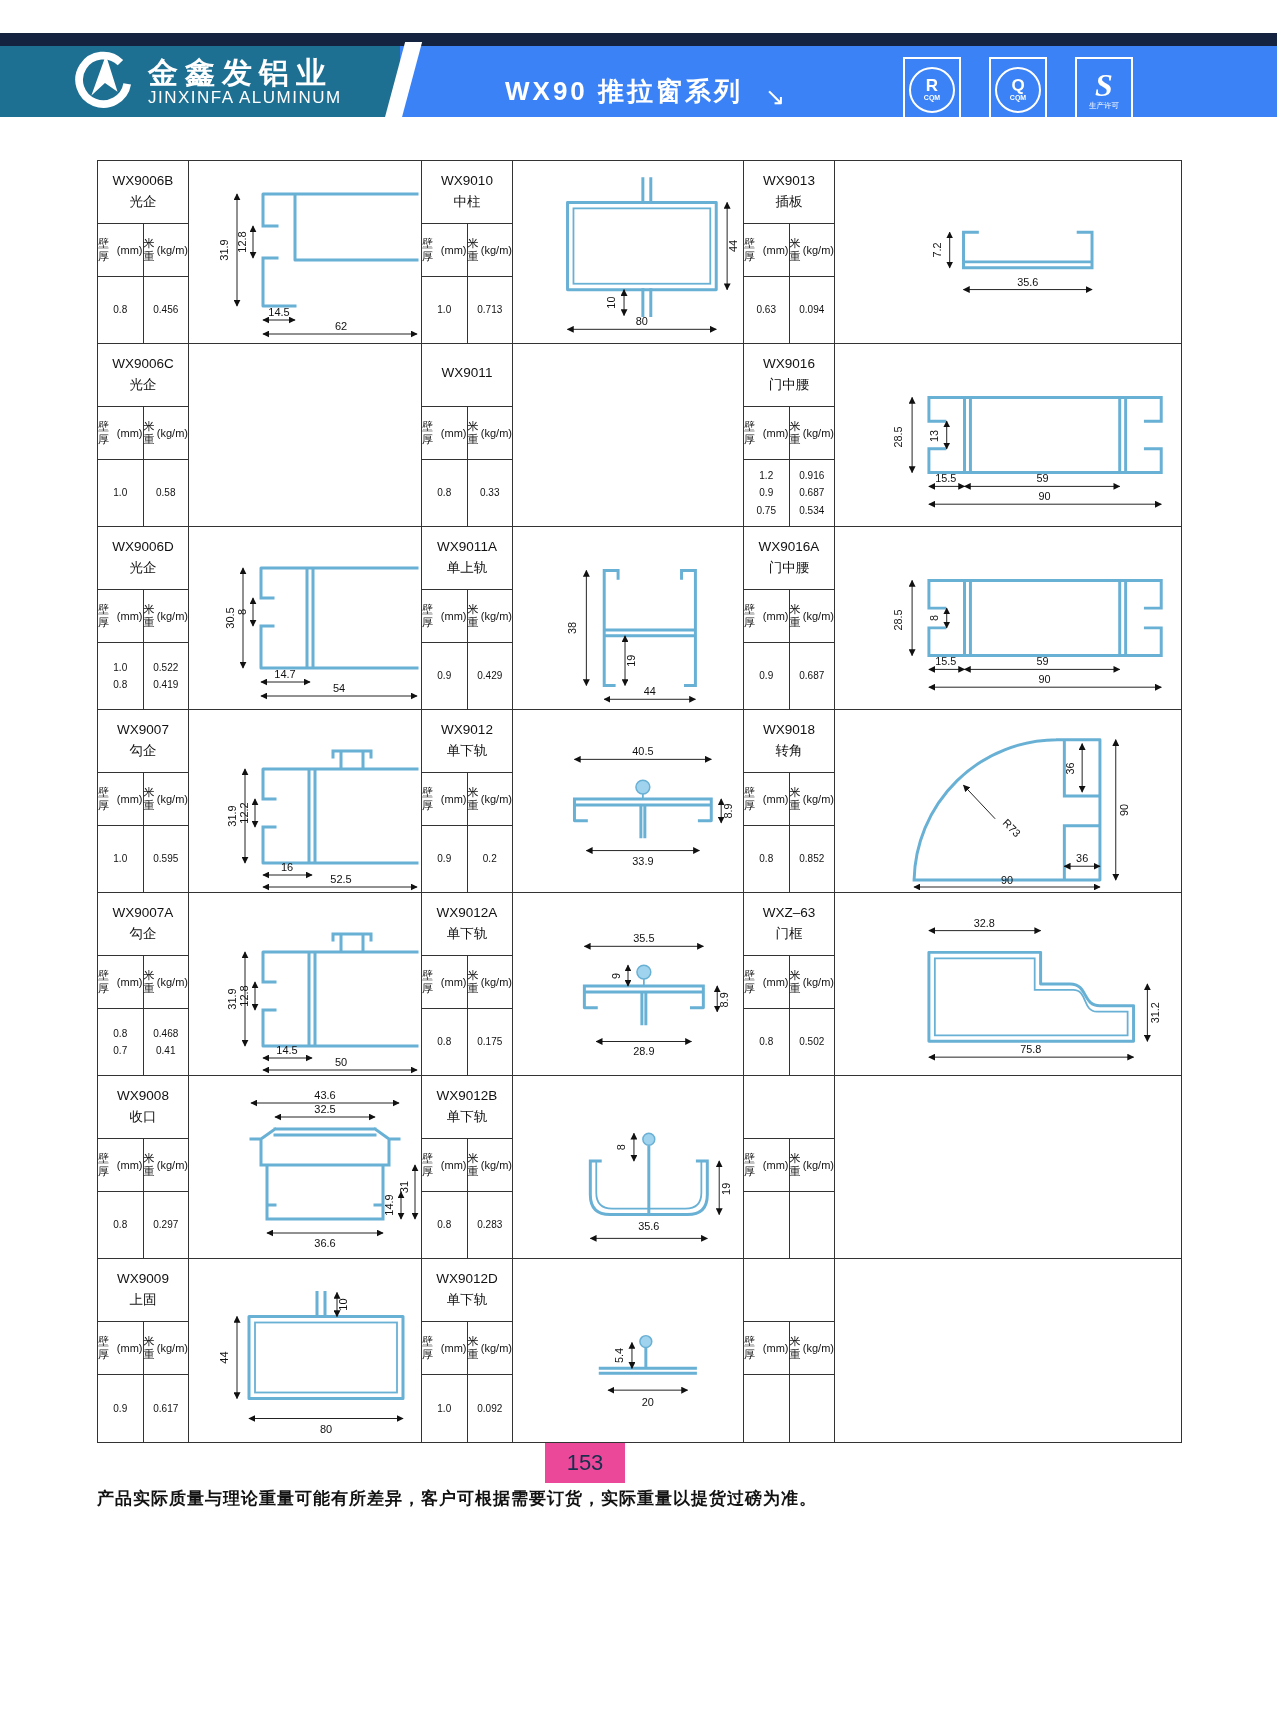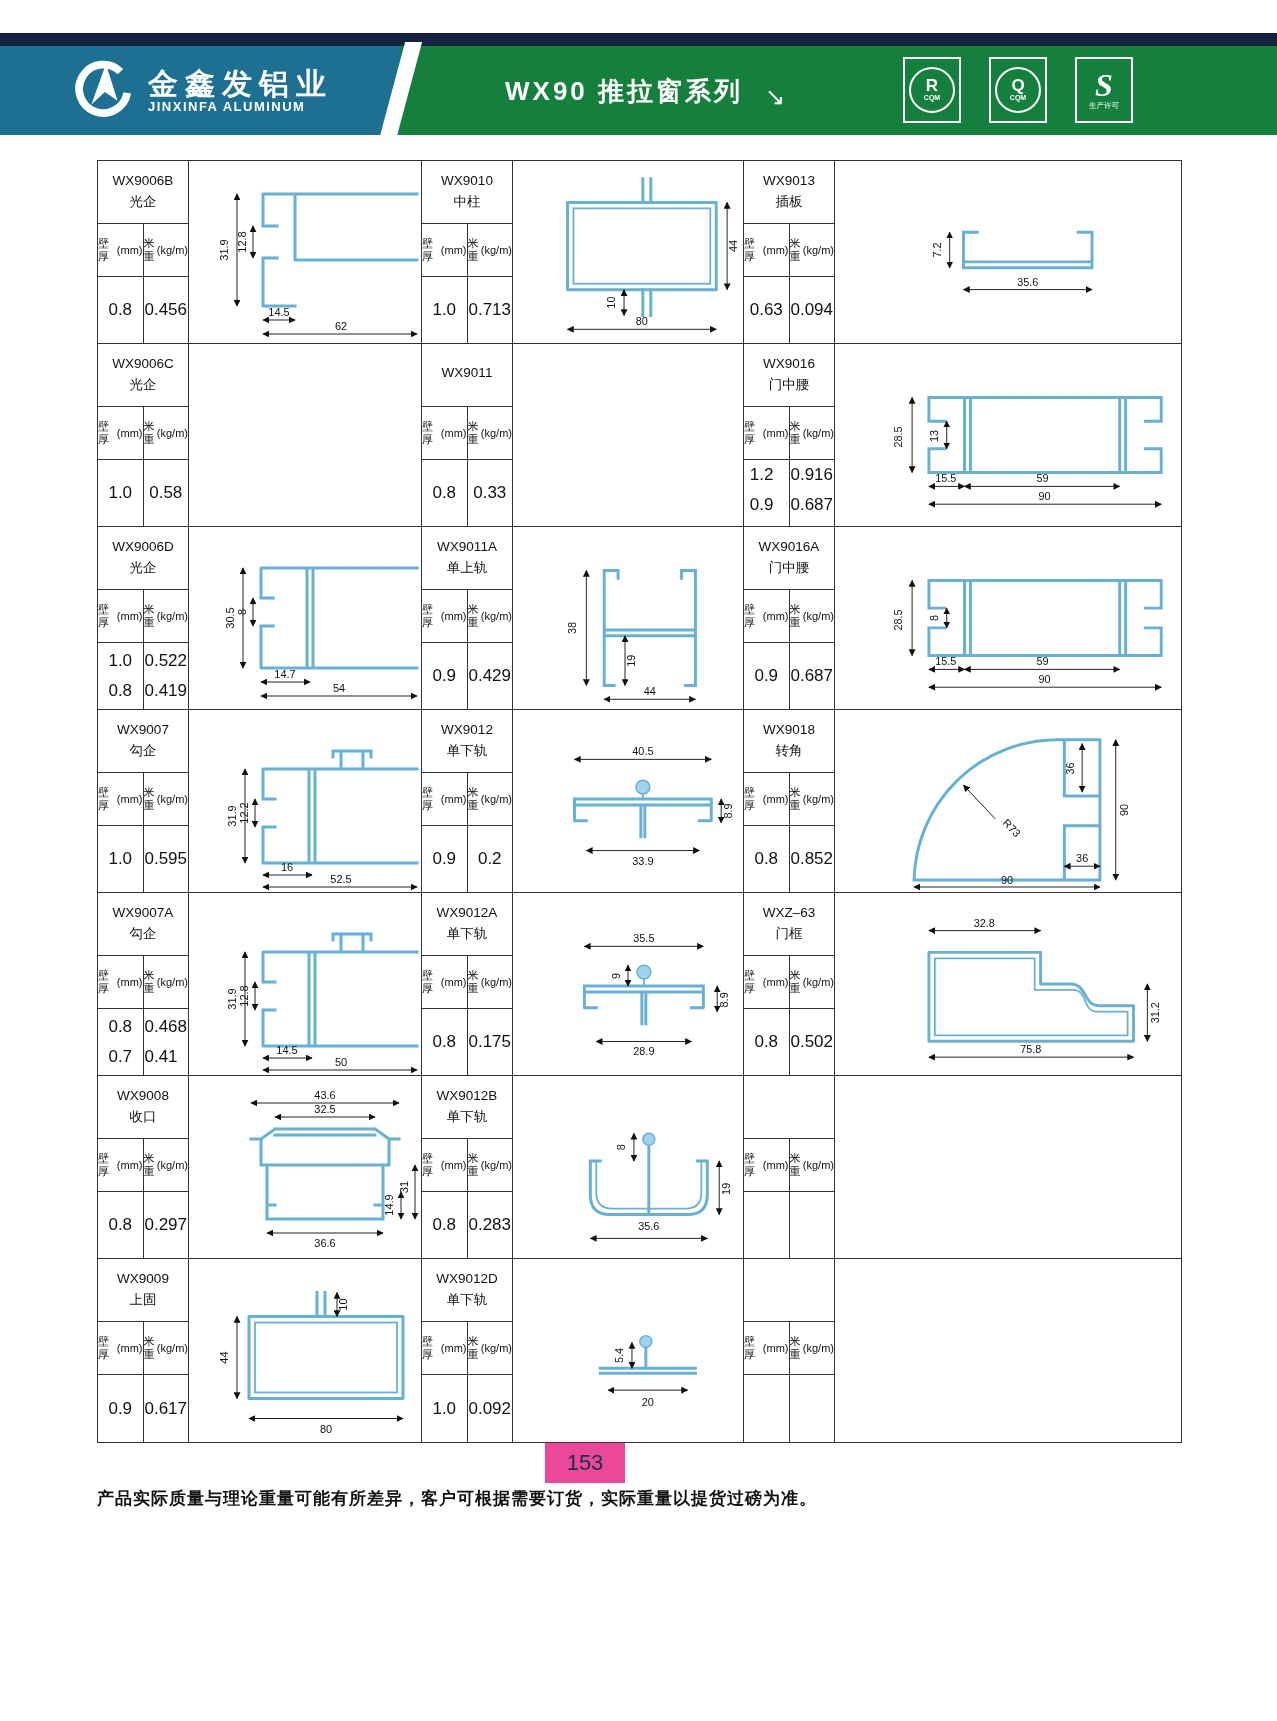--- a/index.html
+++ b/index.html
@@ -1,26 +1,26 @@
 <!DOCTYPE html>
 <html><head>
 <meta charset="utf-8">
 <style>
   html,body{margin:0;padding:0}
   body{width:1277px;height:1721px;background:#fff;position:relative;
        font-family:"Liberation Sans","DejaVu Sans",sans-serif;color:#111}
   
   .topstrip{position:absolute;top:33px;left:0;width:100%;height:13px;background:#14233f}
-  .band{position:absolute;top:46px;left:0;width:100%;height:89px;background:#15803d}
+  .band{position:absolute;top:46px;left:0;width:100%;height:71px;background:#3b82f6}
   .band-left{position:absolute;left:0;top:0;bottom:0;width:400px;background:#1e7093;display:flex;align-items:center}
   .slash{position:absolute;left:392px;top:-4px;height:98px;width:17px;background:#fff;transform:skewX(-15deg)}
   .logo{width:62px;height:62px;margin-left:72px;flex:none}
   .brand{margin-left:14px;color:#fff;line-height:1.1}
   .brand-cn{font-size:30px;font-weight:bold;letter-spacing:7px;white-space:nowrap}
-  .brand-en{font-size:13px;font-weight:bold;letter-spacing:1.5px}
+  .brand-en{font-size:17px;font-weight:normal;letter-spacing:1.5px}
   .htitle{position:absolute;left:505px;top:28px;color:#fff;font-size:26px;font-weight:bold;letter-spacing:3px;white-space:nowrap}
   .harrow{display:inline-block;margin-left:22px;transform:translateY(5px);font-size:24px;font-weight:normal}
   .badges{position:absolute;right:144px;top:11px;display:flex;gap:28px}
   .badge{width:58px;height:66px;border:2px solid #fff;display:flex;flex-direction:column;align-items:center;justify-content:center;color:#fff;box-sizing:border-box}
   .circ{width:46px;height:46px;border:2px solid #fff;border-radius:50%;display:flex;flex-direction:column;align-items:center;justify-content:center;box-sizing:border-box}
   .circ .l{font-size:17px;font-weight:bold;line-height:1}
   .circ .s{font-size:7px;font-weight:bold;line-height:1.2}
   .bigS{font-size:32px;font-weight:bold;font-style:italic;font-family:"Liberation Serif",serif;line-height:1}
   .b3sub{font-size:7.5px;line-height:1.4}
   
@@ -28,21 +28,21 @@
         display:grid;grid-template-columns:324px 322px 1fr;grid-auto-rows:183px;box-sizing:border-box}
   .gcell{display:flex;border-right:1.5px solid #333;border-bottom:1.5px solid #333;overflow:hidden;box-sizing:border-box}
   .gcell:nth-child(3n){border-right:none}
   .gcell:nth-child(n+19){border-bottom:none}
   .info{width:91px;flex:none;border-right:1.2px solid #333;display:flex;flex-direction:column;box-sizing:border-box}
   .ititle{height:62px;flex:none;border-bottom:1.2px solid #333;display:flex;flex-direction:column;align-items:center;justify-content:center;gap:5px;font-size:13.5px}
   .ihead{height:52px;flex:none;border-bottom:1.2px solid #333;display:flex}
   .hc{flex:1;display:flex;flex-direction:row;align-items:center;justify-content:center;font-size:11px;line-height:1.15}
   .hc:first-child{border-right:1.2px solid #333}
   .ivals{flex:1;display:flex}
-  .vc{flex:1;display:flex;align-items:center;justify-content:center;font-size:17px;white-space:pre-line;line-height:1.75}
+  .vc{flex:1;display:flex;align-items:center;justify-content:center;font-size:10px;white-space:pre-line;text-align:center;line-height:1.75}
   .vc:first-child{border-right:1.2px solid #333}
   .draw{flex:1;position:relative}
   svg.dwg{width:100%;height:100%;display:block}
   .pp{fill:none;stroke:#69b0d5;stroke-width:3;stroke-linejoin:round;stroke-linecap:square}
   .pp2{fill:none;stroke:#69b0d5;stroke-width:1.8}
   .ball{fill:#9fd3ee;stroke:#69b0d5;stroke-width:1.5}
   .dd{stroke:#222;stroke-width:1;fill:none}
   .tt{font-size:11px;fill:#111;font-family:"Liberation Sans","DejaVu Sans",sans-serif}
   
   .note{position:absolute;left:97px;top:1487px;font-size:17px;font-weight:bold;letter-spacing:1px}

